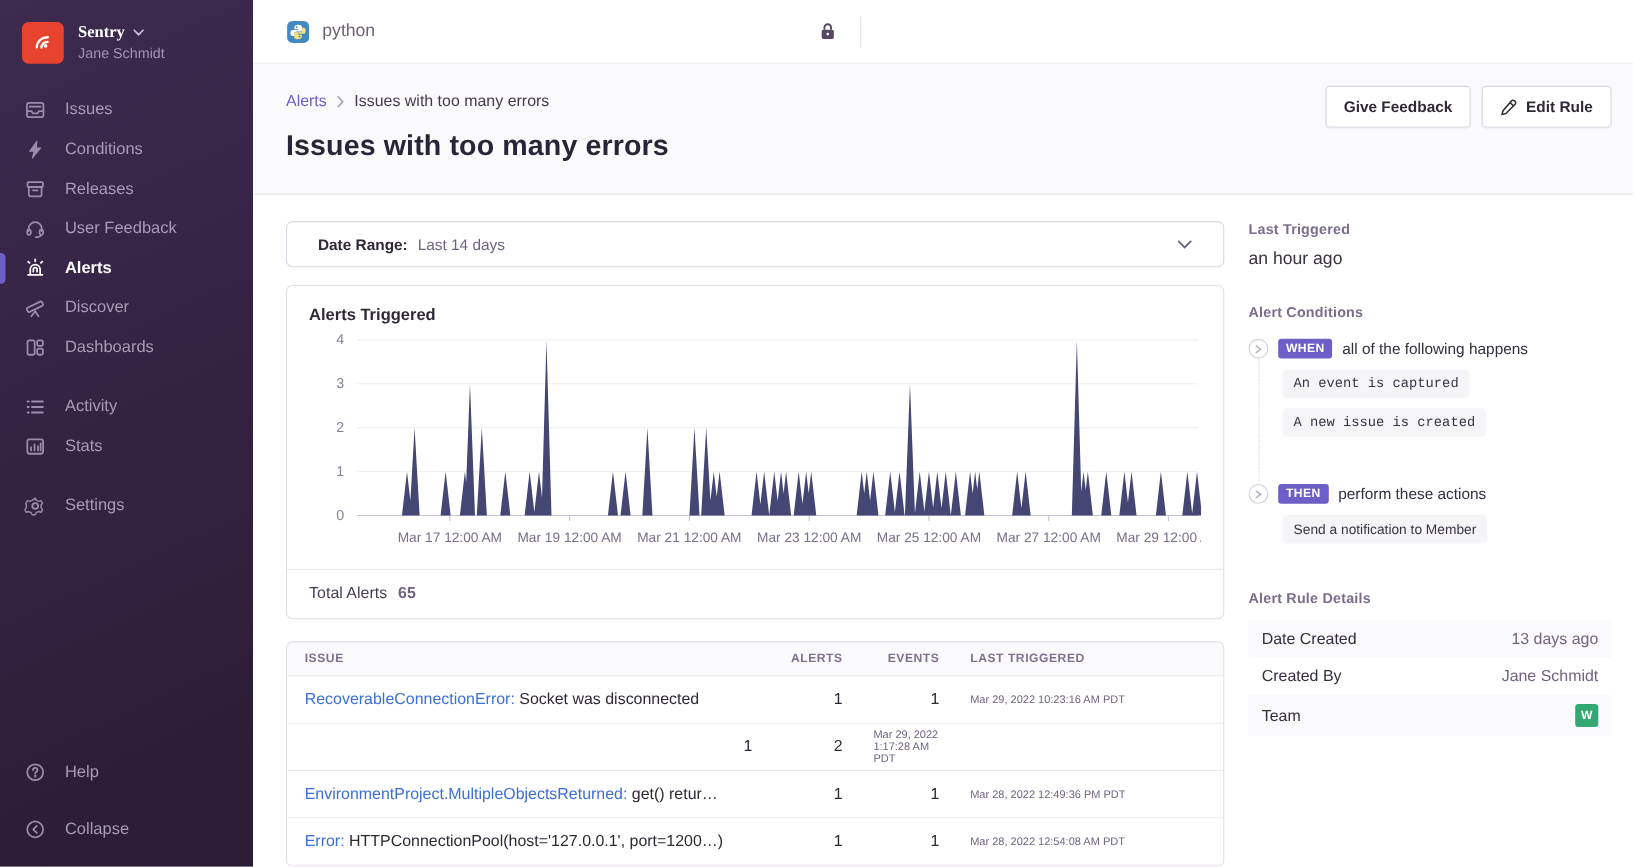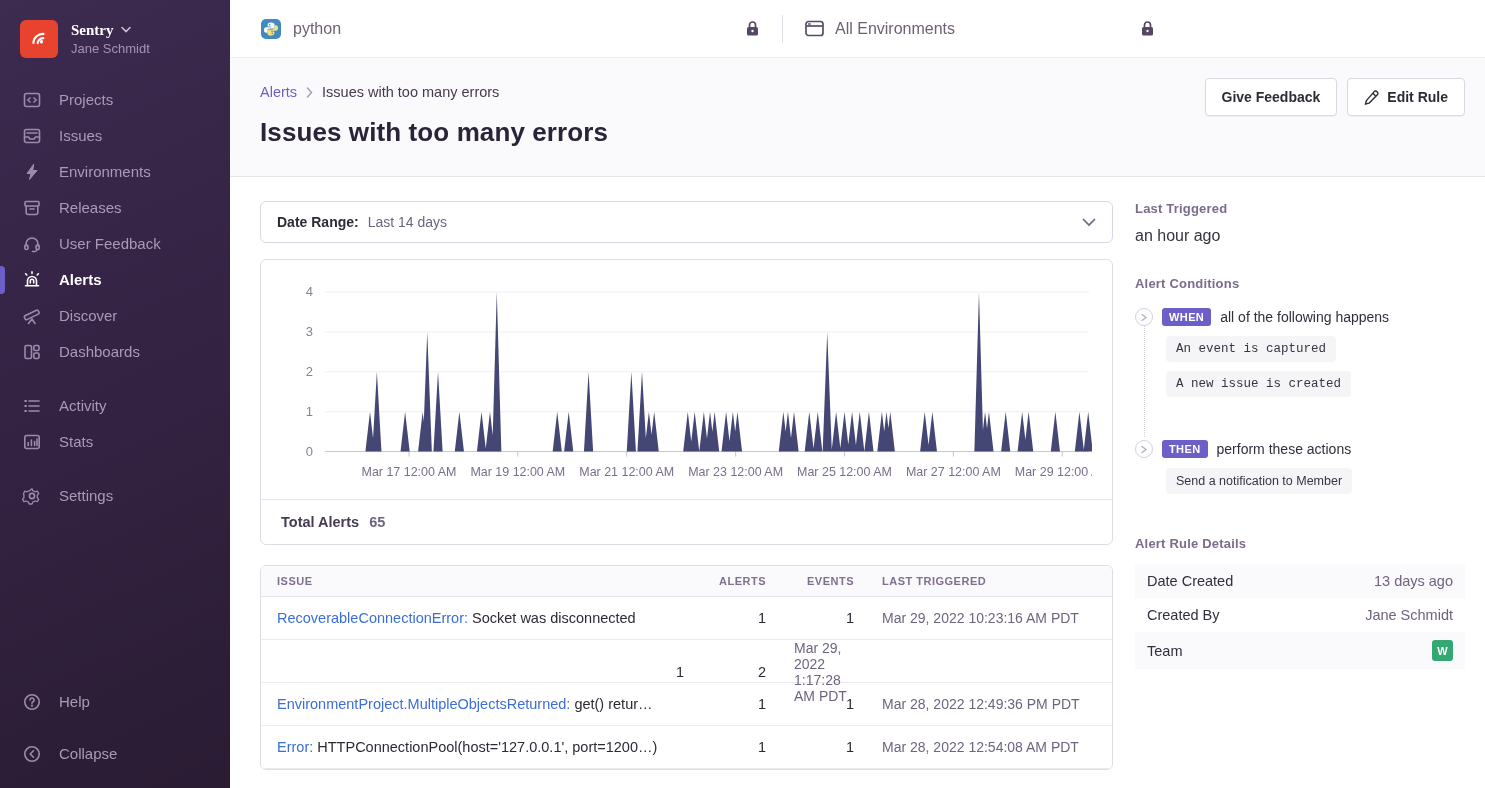--- a/index.html
+++ b/index.html
@@ -48,48 +48,48 @@
   .btn { display:inline-flex; align-items:center; gap:8px; background:#fff; border:1px solid #dcd6e2; border-radius:4px; padding:10px 16px; font-size:14px; font-weight:bold; color:#2f2936; cursor:pointer; box-shadow:0 1px 1px rgba(40,30,60,.04); font-family:inherit; }
   .btn .ic { display:inline-flex; color:#2f2936; }
   .page-title { font-size:26px; font-weight:bold; color:#2a2438; margin-top:17px; letter-spacing:.1px; }
 
   
   .main { flex:1; display:flex; padding:24px 20px 0 30px; gap:22px; background:#fff; min-height:0; overflow:hidden; }
   .col-left { width:853px; flex:0 0 853px; min-width:0; }
   .col-right { flex:1; min-width:0; }
 
   
-  .date-range { border:1px solid #dcd6e2; border-radius:6px; height:42px; display:flex; align-items:center; padding:0 16px; cursor:pointer; background:#fff; }
+  .date-range { border:1px solid #dcd6e2; border-radius:6px; height:42px; display:flex; align-items:center; padding:0 28px; cursor:pointer; background:#fff; }
   .dr-label { font-size:14px; font-weight:bold; color:#2f2936; }
   .dr-value { font-size:14px; color:#6f6480; margin-left:9px; }
   .dr-caret { margin-left:auto; color:#6f6480; display:inline-flex; }
 
   
   .card { border:1px solid #e0dce5; border-radius:6px; background:#fff; }
   .chart-card { margin-top:16px; }
   .chart-inner { padding:18px 20px 4px; }
   .chart-title { font-size:15px; font-weight:bold; color:#2f2936; }
   .chart-svg-wrap { margin-top:8px; overflow:hidden; }
   .chart-footer { border-top:1px solid #e7e4ec; padding:14px 20px; font-size:14.5px; display:flex; align-items:center; }
-  .cf-label { font-weight:bold; color:#453c52; }
+  .cf-label { font-weight:normal; color:#453c52; }
   .cf-value { color:#6f6480; margin-left:10px;font-weight:bold; }
 
   
   .table-card { margin-top:20px; overflow:hidden; }
   .t-head, .t-row { display:grid; grid-template-columns:minmax(0,1fr) 82px 88px 242px; align-items:center; padding:0 16px; }
   .t-head { background:#faf9fb; border-bottom:1px solid #e7e4ec; height:31px; }
   .t-head > div { font-size:11px; font-weight:bold; letter-spacing:.5px; color:#80708f; }
   .th-alerts, .th-events, .td-alerts, .td-events { text-align:right; }
   .th-last, .td-last { padding-left:28px; }
   .t-row { height:43px; border-bottom:1px solid #ecea f0; border-bottom:1px solid #ece9f0; font-size:14.5px; background:#fff; }
   .td-issue { white-space:nowrap; overflow:hidden; text-overflow:ellipsis; padding-right:20px; }
   .issue-link { color:#3c6fd6; cursor:pointer; }
   .issue-rest { color:#2f2936; }
   .td-alerts, .td-events { color:#2f2936; }
-  .td-last { color:#6f6480; font-size:14px; }
+  .td-last { color:#6f6480; font-size:10px; }
 
   
   .side-head { font-size:13px; font-weight:bold; color:#7b6c8c; letter-spacing:.2px; }
   .lt-value { font-size:16px; color:#39323f; margin:11px 0 0; }
   .cond-section { margin-top:31px; }
   .cond-step-head { display:flex; align-items:center; gap:9px; margin-top:17px; }
   .circle-ic { width:18px; height:18px; border-radius:50%; border:1px solid #d6cede; color:#b9adc8; display:grid; place-items:center; flex:0 0 18px; }
   .badge { background:#6c5fc7; color:#fff; font-size:11px; font-weight:bold; letter-spacing:.4px; padding:3px 7px; border-radius:3px; }
   .cond-text { font-size:14px; color:#332d3d; }
   .cond-body { margin-left:9px; border-left:1px dotted #d6cede; padding:10px 0 6px 21px; display:flex; flex-direction:column; gap:9px; align-items:flex-start; }
@@ -129,42 +129,33 @@
       </div>
       <div class="org-user">Jane Schmidt</div>
     </div>
   </div>
   <div id="nav-groups">
       <div class="nav-group">
         <div class="nav-item">
           <span class="nav-icon">
             <svg width="20" height="20" viewBox="0 0 20 20" fill="none" stroke="currentColor" stroke-width="1.6" stroke-linecap="round" stroke-linejoin="round">
               <rect x="2.5" y="3.5" width="15" height="13" rx="2"></rect>
-              <path d="M8 8 l-2.2 2 L8 12 M12 8 l2.2 2 L12 12"></path>
-            </svg>
-          </span>
-          <span class="nav-label">Projects</span>
-        </div>
-        <div class="nav-item">
-          <span class="nav-icon">
-            <svg width="20" height="20" viewBox="0 0 20 20" fill="none" stroke="currentColor" stroke-width="1.6" stroke-linecap="round" stroke-linejoin="round">
-              <rect x="2.5" y="3.5" width="15" height="13" rx="2"></rect>
               <path d="M2.5 11 h4 l1.4 2 h4.2 l1.4 -2 h4"></path>
               <path d="M5 7 h10"></path>
             </svg>
           </span>
           <span class="nav-label">Issues</span>
         </div>
         <div class="nav-item">
           <span class="nav-icon">
             <svg width="20" height="20" viewBox="0 0 20 20" fill="currentColor" stroke="currentColor" stroke-width="1.6" stroke-linecap="round" stroke-linejoin="round">
               <path d="M11.5 2.5 L5 11.5 h4 L7.5 17.5 L15 8.5 h-4 z" stroke-width="1"></path>
             </svg>
           </span>
-          <span class="nav-label">Environments</span>
+          <span class="nav-label">Conditions</span>
         </div>
         <div class="nav-item">
           <span class="nav-icon">
             <svg width="20" height="20" viewBox="0 0 20 20" fill="none" stroke="currentColor" stroke-width="1.6" stroke-linecap="round" stroke-linejoin="round">
               <rect x="3" y="3.5" width="14" height="4.5" rx="1"></rect>
               <path d="M4.2 8 v6.5 a2 2 0 0 0 2 2 h7.6 a2 2 0 0 0 2 -2 V8"></path>
               <path d="M8 11 h4"></path>
             </svg>
           </span>
           <span class="nav-label">Releases</span>
@@ -285,37 +276,20 @@
       <span class="tb-label">python</span>
       <span class="tb-lock">
         <svg width="15" height="17" viewBox="0 0 15 17">
             <rect x="2" y="7" width="11" height="8.5" rx="1.6" fill="currentColor"></rect>
             <path d="M4.5 7 V5 a3 3 0 0 1 6 0 v2" fill="none" stroke="currentColor" stroke-width="1.7"></path>
             <circle cx="7.5" cy="11" r="1.2" fill="#fff"></circle>
           </svg>
       </span>
     </div>
     <div class="tb-divider"></div>
-    <div class="tb-sec tb-sec2">
-      <span class="py-ic">
-        <svg width="19" height="17" viewBox="0 0 19 17">
-            <rect x="1" y="1.5" width="17" height="14" rx="2.5" fill="none" stroke="#584a66" stroke-width="1.7"></rect>
-            <line x1="1.5" y1="6" x2="17.5" y2="6" stroke="#584a66" stroke-width="1.7"></line>
-            <line x1="3.6" y1="3.9" x2="5.2" y2="3.9" stroke="#584a66" stroke-width="1.5" stroke-linecap="round"></line>
-          </svg>
-      </span>
-      <span class="tb-label">All Environments</span>
-      <span class="tb-lock">
-        <svg width="15" height="17" viewBox="0 0 15 17">
-            <rect x="2" y="7" width="11" height="8.5" rx="1.6" fill="currentColor"></rect>
-            <path d="M4.5 7 V5 a3 3 0 0 1 6 0 v2" fill="none" stroke="currentColor" stroke-width="1.7"></path>
-            <circle cx="7.5" cy="11" r="1.2" fill="#fff"></circle>
-          </svg>
-      </span>
-    </div>
   </div>
 
   <div class="header-strip">
     <div class="breadcrumb">
       <span class="bc-link">Alerts</span>
       <span class="bc-sep">
         <svg width="7" height="11" viewBox="0 0 7 11">
             <path d="M1.5 1 L5.5 5.5 L1.5 10" stroke="currentColor" stroke-width="1.5" fill="none" stroke-linecap="round"></path>
           </svg>
       </span>
@@ -345,20 +319,21 @@
         <span class="dr-value">Last 14 days</span>
         <span class="dr-caret">
           <svg width="14" height="9" viewBox="0 0 14 9">
               <path d="M1.5 1.5 L7 7 L12.5 1.5" stroke="currentColor" stroke-width="1.7" fill="none" stroke-linecap="round"></path>
             </svg>
         </span>
       </div>
 
       <div class="card chart-card">
         <div class="chart-inner">
+          <div class="chart-title">Alerts Triggered</div>
           <div class="chart-svg-wrap" id="chart-mount"><svg viewBox="0 0 813 206" width="100%">
                 <text x="32" y="170" text-anchor="end" font-size="13" fill="#8a7f99" font-family="inherit">0</text>
                 <line x1="44" x2="810" y1="126" y2="126" stroke="#f1eef4" stroke-width="1"></line>
                 <text x="32" y="130" text-anchor="end" font-size="13" fill="#8a7f99" font-family="inherit">1</text>
                 <line x1="44" x2="810" y1="86" y2="86" stroke="#f1eef4" stroke-width="1"></line>
                 <text x="32" y="90" text-anchor="end" font-size="13" fill="#8a7f99" font-family="inherit">2</text>
                 <line x1="44" x2="810" y1="46" y2="46" stroke="#f1eef4" stroke-width="1"></line>
                 <text x="32" y="50" text-anchor="end" font-size="13" fill="#8a7f99" font-family="inherit">3</text>
                 <line x1="44" x2="810" y1="6" y2="6" stroke="#f1eef4" stroke-width="1"></line>
                 <text x="32" y="10" text-anchor="end" font-size="13" fill="#8a7f99" font-family="inherit">4</text>

